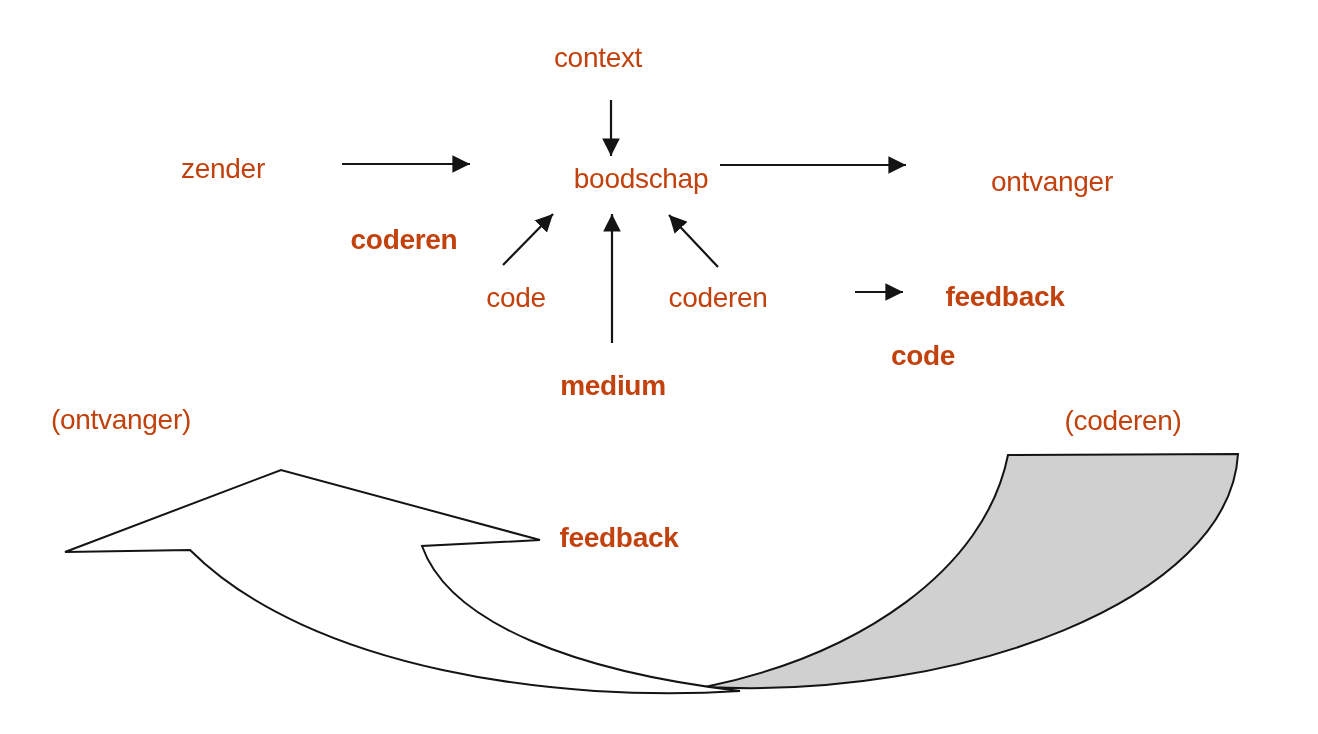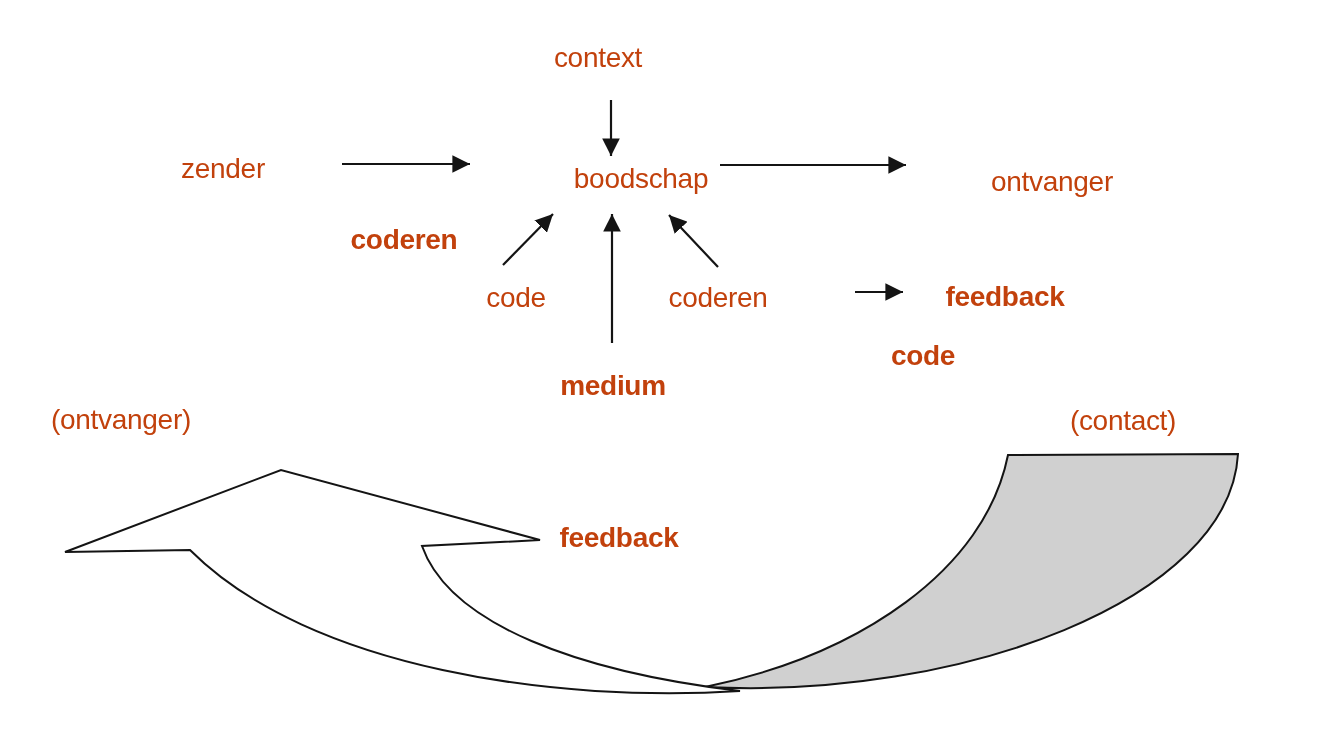--- a/index.html
+++ b/index.html
@@ -91,17 +91,17 @@
   <div class="label" style="left:718px; top:298px;">coderen</div>
 
   <div class="label bold" style="left:1005px; top:297px;">feedback</div>
 
   <div class="label bold" style="left:613px; top:358px;margin-top:28px;">medium</div>
 
   <div class="label bold" style="left:923px; top:356px;">code</div>
 
   <div class="label" style="left:121px; top:420px;">(ontvanger)</div>
 
-  <div class="label" style="left:1123px; top:421px;">(contact)</div>
+  <div class="label" style="left:1123px; top:421px;">(coderen)</div>
 
   <div class="label bold" style="left:619px; top:538px;">feedback</div>
 
 </div>
 
 </body></html>

